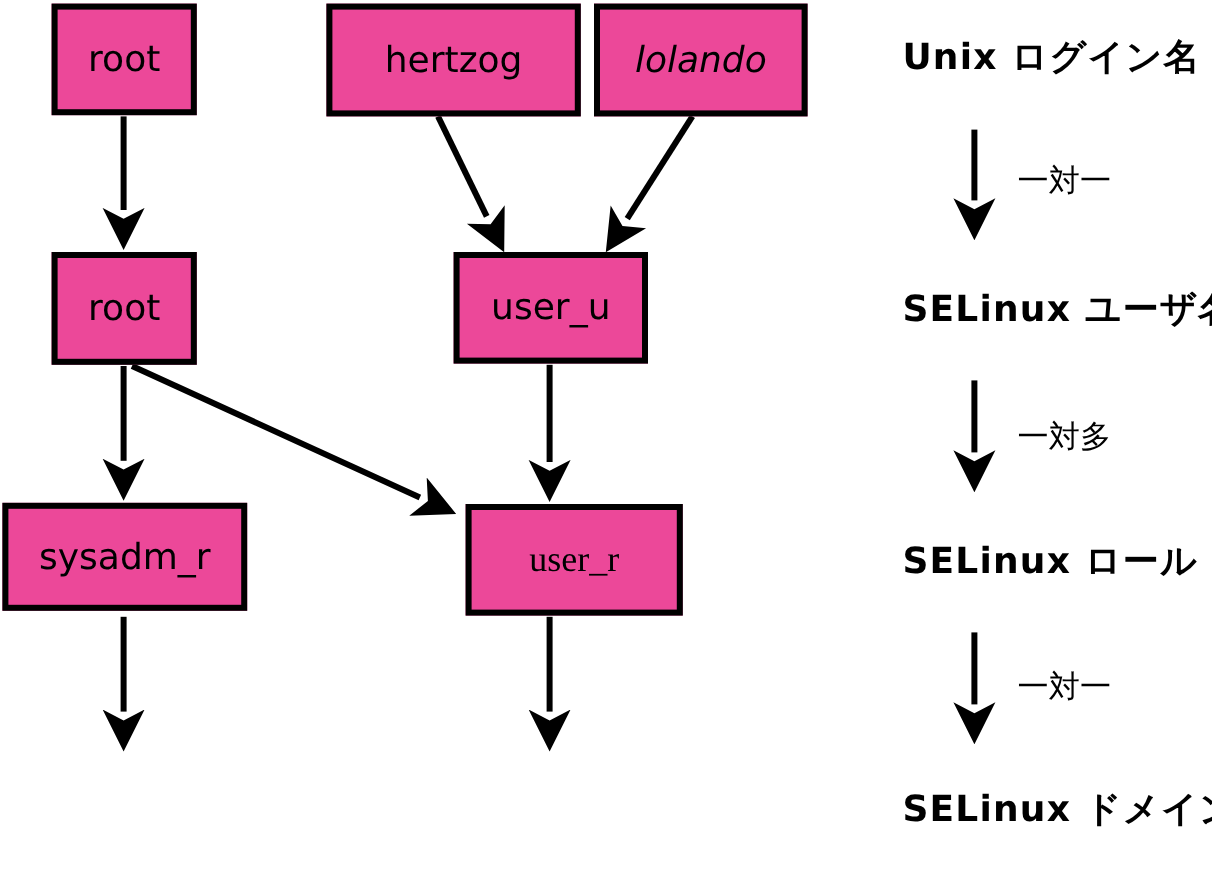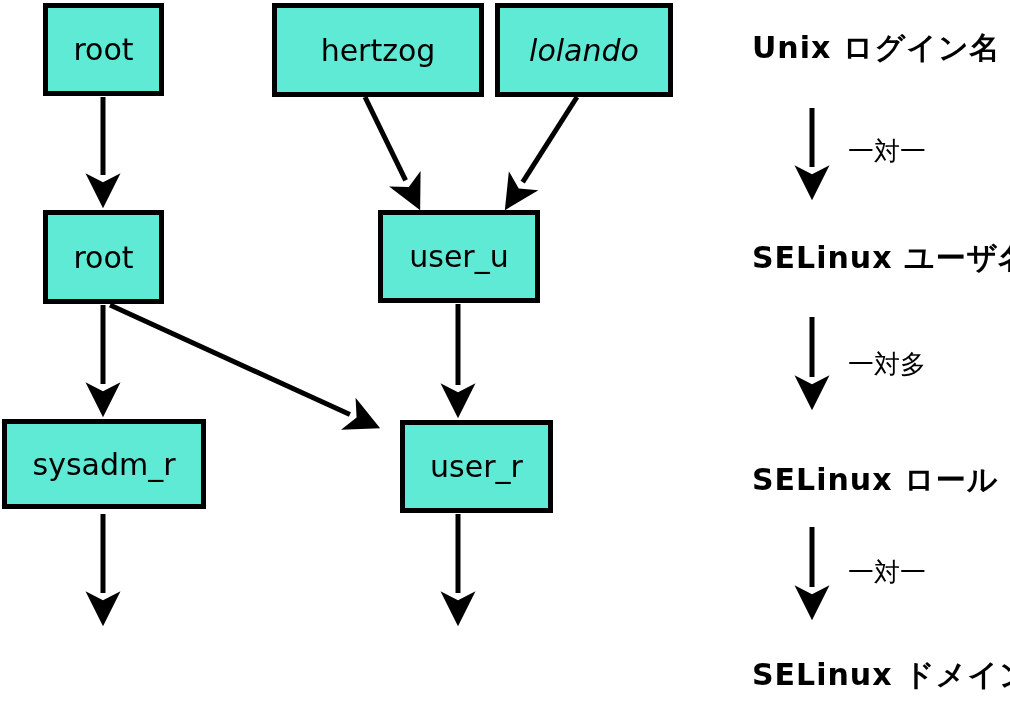--- a/index.html
+++ b/index.html
@@ -8,43 +8,43 @@
     width:1010px;height:726px;
     background:#ffffff;
     font-family:"DejaVu Sans", sans-serif;
     overflow:hidden;
   }
   .edges-svg{position:absolute;left:0;top:0;width:1010px;height:726px;}
   .node{
     position:absolute;
     box-sizing:border-box;
     border:5px solid #000;
-    background:#5eead4;
+    background:#ec4899;
     display:flex;align-items:center;justify-content:center;
     font-size:30px;color:#000;
     white-space:nowrap;
   }
   
   .n-root-login {left:43px;  top:3px;   width:121px; height:93px;}
   .n-hertzog    {left:272px; top:3px;   width:212px; height:94px;}
   .n-lolando    {left:495px; top:3px;   width:178px; height:94px;font-style:italic;}
   .n-root-seuser{left:43px;  top:210px; width:121px; height:94px;}
   .n-user_u     {left:378px; top:210px; width:162px; height:93px;}
   .n-sysadm_r   {left:2px;   top:419px; width:204px; height:90px;}
-  .n-user_r     {left:400px; top:420px; width:153px; height:93px;}
+  .n-user_r     {left:388px; top:420px; width:181px; height:93px;font-family:Liberation Serif, serif;}
   .n-sysadm_t   {left:2px;   top:628px; width:204px; height:94px;}
   .n-user_t     {left:382px; top:628px; width:153px; height:94px;}
 
   .stage-label{
     position:absolute;left:752px;
     transform:translateY(-50%);
     font-size:30px;font-weight:bold;color:#000;
     white-space:nowrap;letter-spacing:1px;
   }
-  .sl-1{top:48px;text-align:center;} .sl-2{top:258px;} .sl-3{top:468px;margin-top:12px;} .sl-4{top:675px;}
+  .sl-1{top:48px;text-align:center;} .sl-2{top:258px;} .sl-3{top:468px;} .sl-4{top:675px;}
 
   .rel-label{
     position:absolute;left:848px;
     transform:translateY(-50%);
     font-size:26px;font-weight:normal;color:#000;
     white-space:nowrap;
   }
   .rl-1{top:151px;} .rl-2{top:364px;} .rl-3{top:572px;}
 </style>
 </head>

